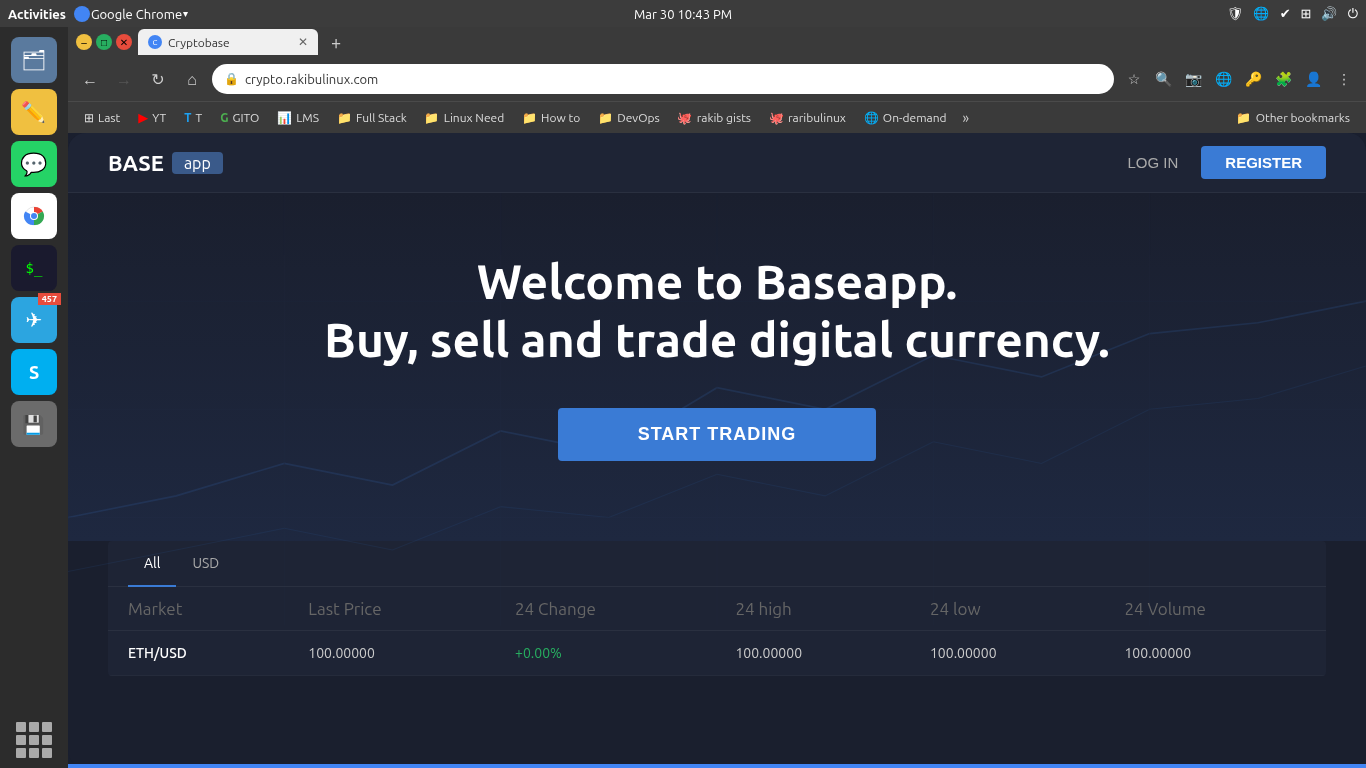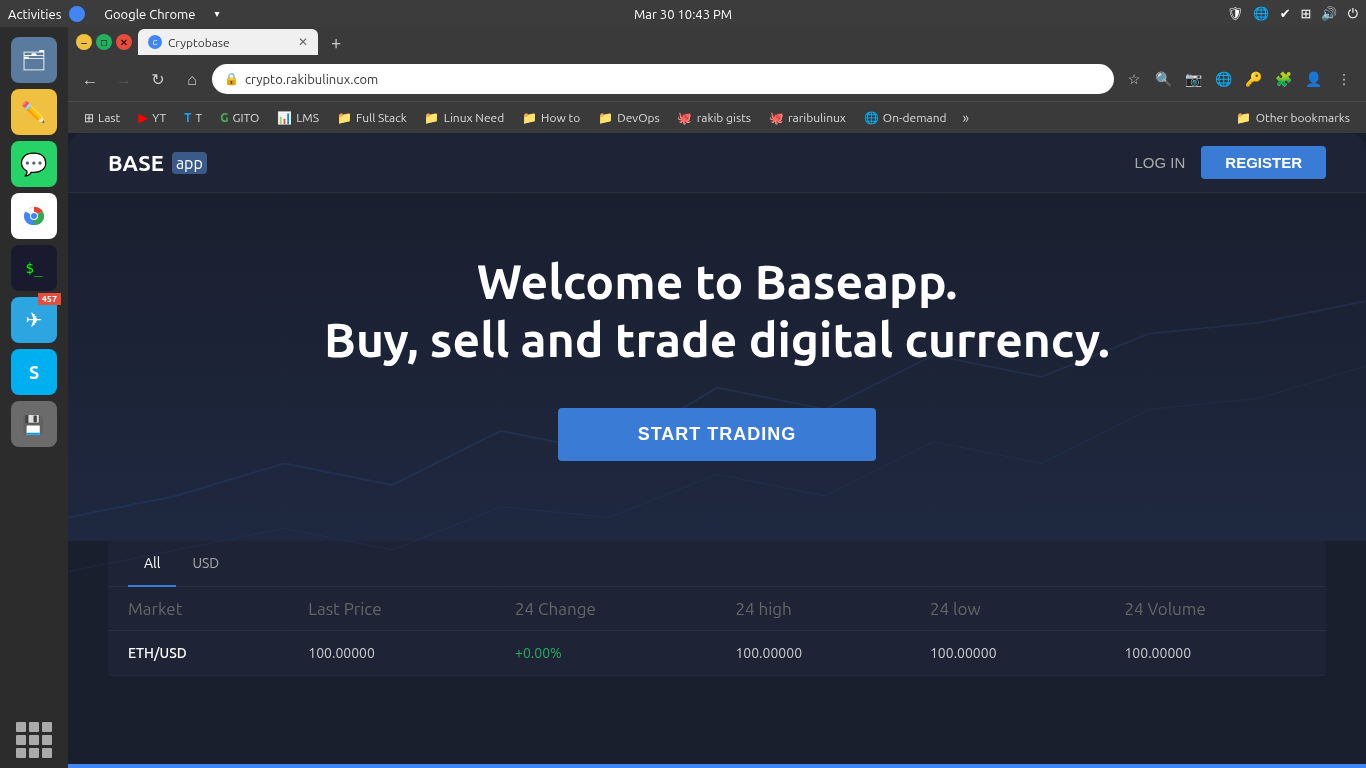--- a/index.html
+++ b/index.html
@@ -12,22 +12,22 @@
       display: flex;
       align-items: center;
       justify-content: space-between;
       padding: 0 8px;
       color: #fff;
       font-size: 13px;
     }
     .os-topbar-left { display: flex; align-items: center; gap: 8px; }
     .os-topbar-center { position: absolute; left: 50%; transform: translateX(-50%); }
     .os-topbar-right { display: flex; align-items: center; gap: 10px; }
-    .activities-btn { font-size: 13px; color: #fff; cursor: pointer; }
-    .chrome-indicator { display: flex; align-items: center; gap: 19px; font-size: 13px; }
+    .activities-btn { font-size: 13px; color: #fff; cursor: pointer; font-weight: bold; }
+    .chrome-indicator { display: flex; align-items: center; gap: 1px; font-size: 13px; }
     .chrome-circle { background: #4285f4; width: 16px; height: 16px; border-radius: 50%; }
 
     
     .taskbar-left {
       position: absolute;
       left: 0;
       top: 27px;
       width: 68px;
       height: 741px;
       background: #2c2c2c;
@@ -218,26 +218,26 @@
       font-weight: 700;
       color: #fff;
       display: flex;
       align-items: center;
       gap: 8px;
     }
     .logo-base { color: #fff; }
     .logo-app {
       background: #3a5a8a;
       color: #fff;
-      padding: 2px 4px;
+      padding: 2px 12px;
       border-radius: 4px;
       font-size: 16px;
       font-weight: 400;
     }
-    .site-nav-right { display: flex; align-items: center; gap: 16px; }
+    .site-nav-right { display: flex; align-items: center; gap: 23px; }
     .login-btn {
       color: #aaa;
       font-size: 15px;
       cursor: pointer;
       background: none;
       border: none;
     }
     .register-btn {
       background: #3a7bd5;
       color: #fff;

